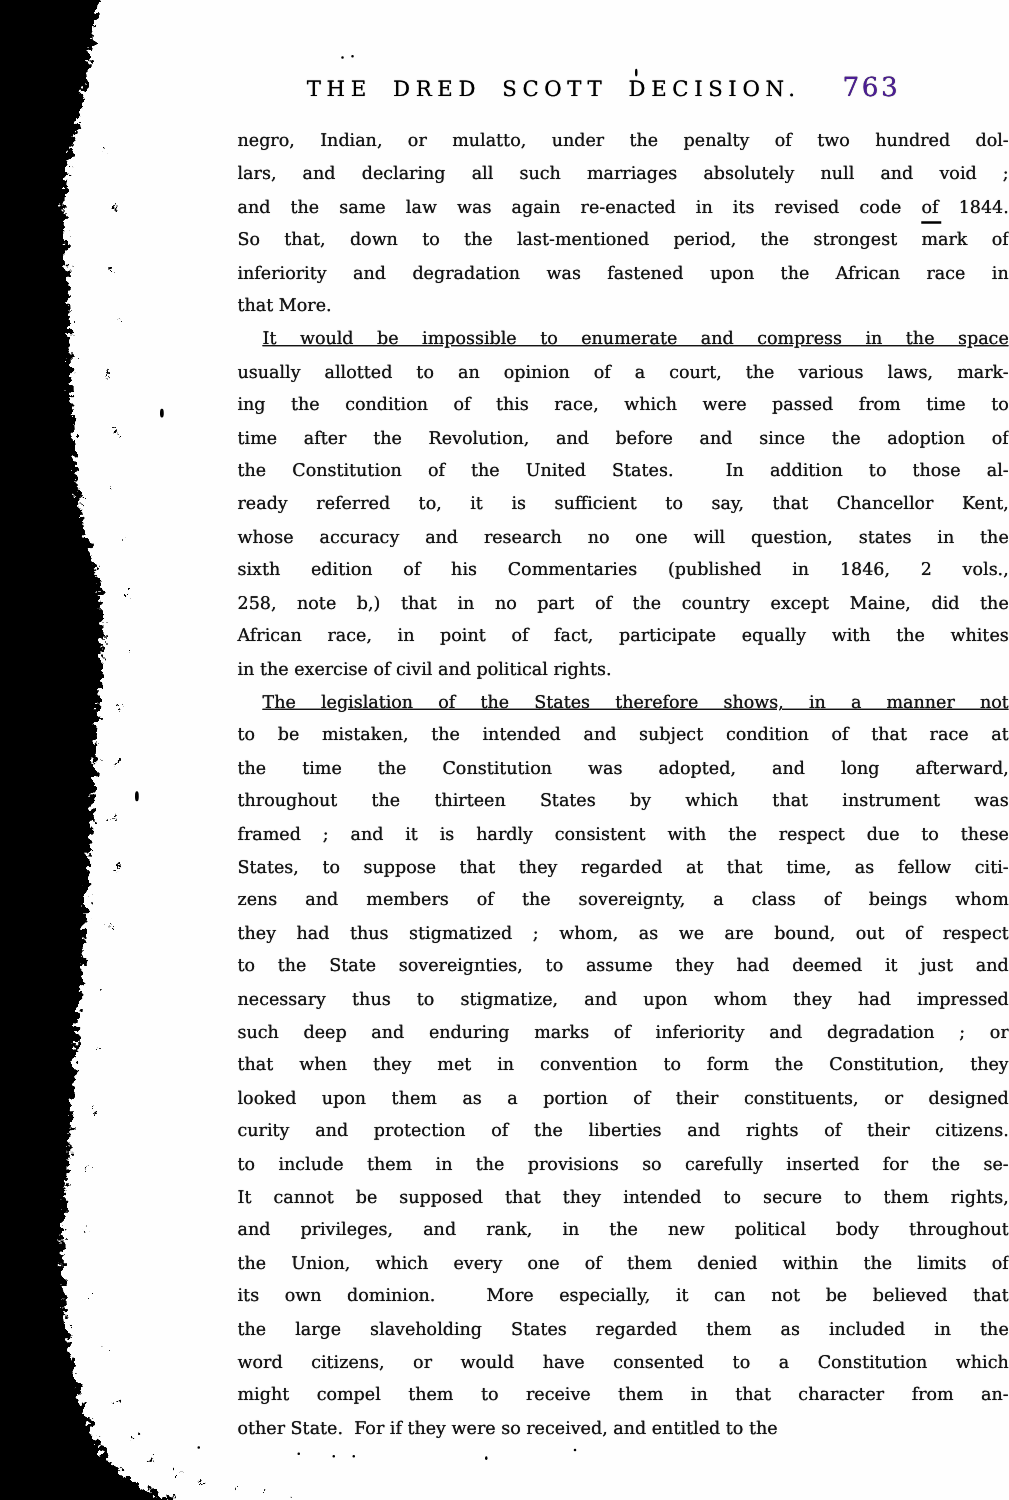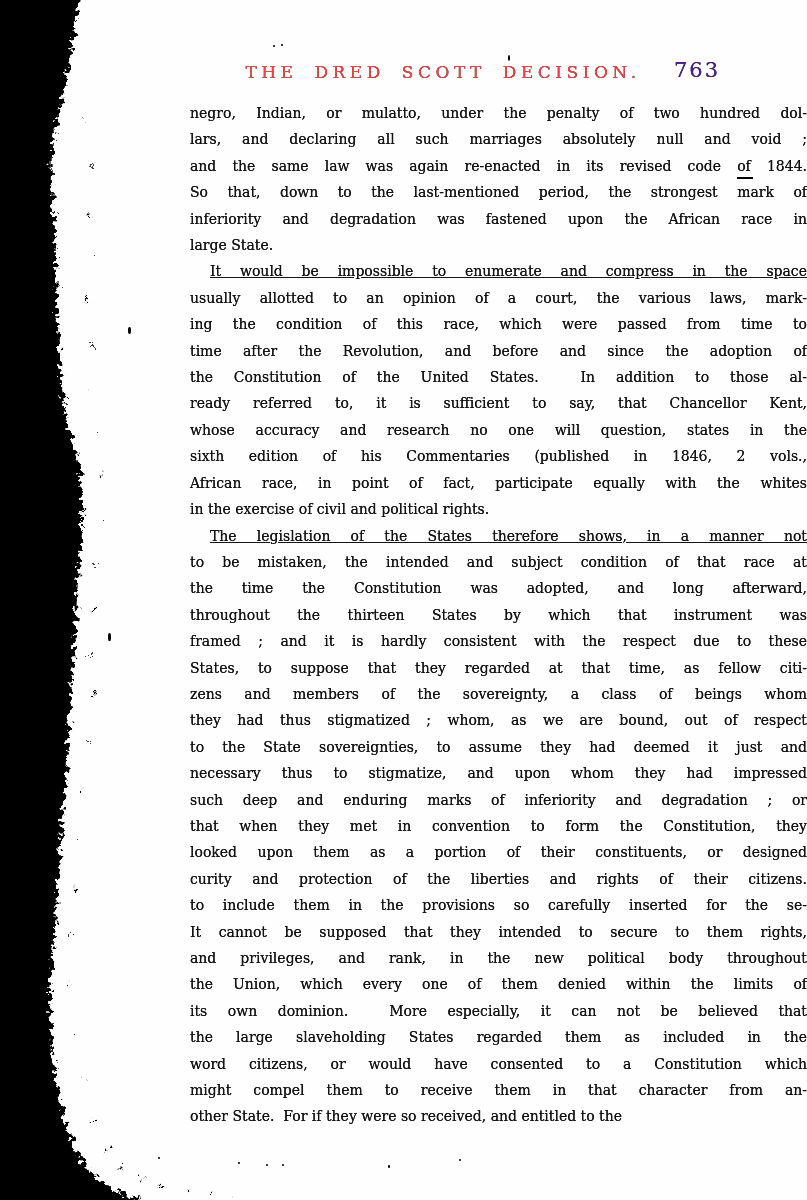--- a/index.html
+++ b/index.html
@@ -11,21 +11,21 @@
     font-family:"DejaVu Serif","Liberation Serif",serif;
     color:#141414;
   }
   
   .gutter { position:absolute; left:0; top:0; }
   
   .header-title {
     position:absolute; left:143px; top:62px; width:600px;
     text-align:center;
     font-size:17px; letter-spacing:4.5px; word-spacing:7px;
-    color:#ef4444;
+    color:#000000;
     text-shadow:0 0 0.6px rgba(0,0,0,0.85);
     white-space:nowrap;
   }
   .page-number {
     position:absolute; left:674px; top:58px;
     font-size:21px; letter-spacing:2px;
     color:#4c1d95;
     text-shadow:0 0 0.6px rgba(0,0,0,0.85);
   }
   
@@ -118,31 +118,32 @@
   <div class="header-title">THE DRED SCOTT DECISION.</div>
   <div class="page-number">763</div>
 
   <div class="body-col">
       <div class="para">
         <div class="line">negro, Indian, or mulatto, under the penalty of two hundred dol-</div>
         <div class="line">lars, and declaring all such marriages absolutely null and void&nbsp;;</div>
         <div class="line">and the same law was again re-enacted in its revised code of 1844.</div>
         <div class="line">So that, down to the last-mentioned period, the strongest mark of</div>
         <div class="line">inferiority and degradation was fastened upon the African race in</div>
-        <div class="line last">large State.</div>
+        <div class="line last">that More.</div>
       </div>
       <div class="para">
         <div class="line indent">It would be impossible to enumerate and compress in the space</div>
         <div class="line">usually allotted to an opinion of a court, the various laws, mark-</div>
         <div class="line">ing the condition of this race, which were passed from time to</div>
         <div class="line">time after the Revolution, and before and since the adoption of</div>
         <div class="line">the Constitution of the United States.&nbsp; In addition to those al-</div>
         <div class="line">ready referred to, it is sufficient to say, that Chancellor Kent,</div>
         <div class="line">whose accuracy and research no one will question, states in the</div>
         <div class="line">sixth edition of his Commentaries (published in 1846, 2 vols.,</div>
+        <div class="line">258, note b,) that in no part of the country except Maine, did the</div>
         <div class="line">African race, in point of fact, participate equally with the whites</div>
         <div class="line last">in the exercise of civil and political rights.</div>
       </div>
       <div class="para">
         <div class="line indent">The legislation of the States therefore shows, in a manner not</div>
         <div class="line">to be mistaken, the intended and subject condition of that race at</div>
         <div class="line">the time the Constitution was adopted, and long afterward,</div>
         <div class="line">throughout the thirteen States by which that instrument was</div>
         <div class="line">framed&nbsp;; and it is hardly consistent with the respect due to these</div>
         <div class="line">States, to suppose that they regarded at that time, as fellow citi-</div>

